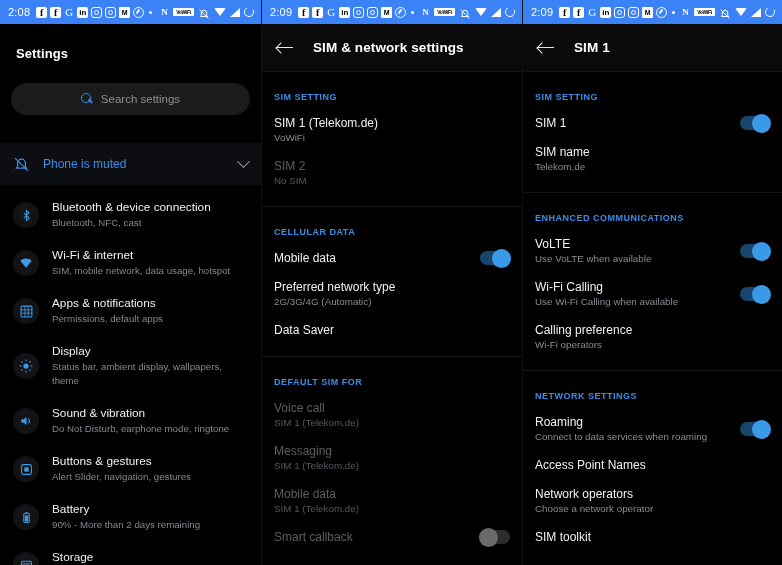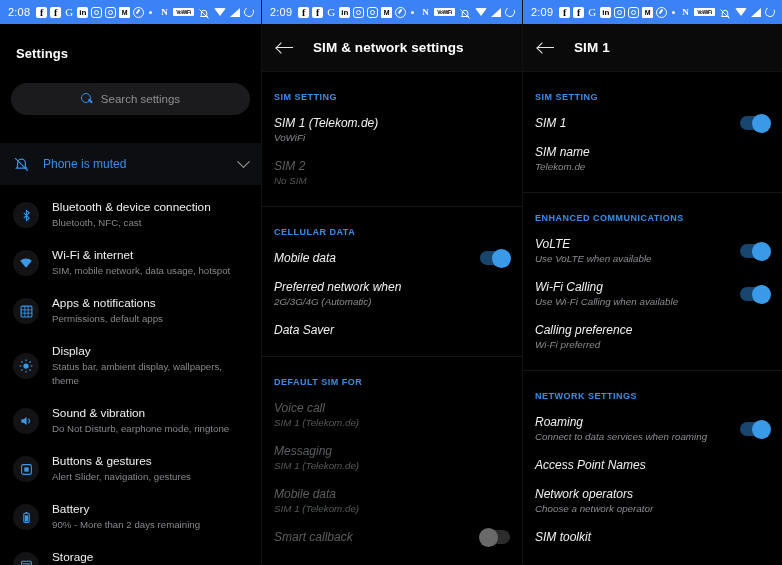--- a/index.html
+++ b/index.html
@@ -90,21 +90,21 @@
   }
   .backarrow { width: 16px; height: 14px; position: relative; flex: none; }
   .backarrow::before { content: ""; position: absolute; left: 0; top: 6px; width: 16px; height: 1.5px; background: #e8e8e8; }
   .backarrow::after { content: ""; position: absolute; left: 0; top: 3.2px; width: 7px; height: 7px;
                       border-left: 1.5px solid #e8e8e8; border-bottom: 1.5px solid #e8e8e8; transform: rotate(45deg); }
   .apptitle { font-size: 13.5px; color: #fff; font-weight: bold; letter-spacing: .1px; }
 
   .section-hdr { font-size: 9px; font-weight: bold; color: #3b8ee8; letter-spacing: .5px;
                  padding: 20px 0 0 12px; }
   .prow { display: flex; align-items: center; padding: 13px 12px 0 12px; }
-  .prow-txt { flex: 1; min-width: 0; font-style: italic; }
+  .prow-txt { flex: 1; min-width: 0; }
   .prow-title { font-size: 12px; color: #f2f2f2; line-height: 16px; }
   .prow-title.dim { color: #5c5e61; }
   .prow-sub { font-size: 9.8px; color: #8a8c90; line-height: 14px; margin-top: 0px; }
   .prow-sub.dim { color: #55585b; }
   .divider { height: 1px; background: #151515; margin-top: 18px; }
 
   .toggle { width: 30px; height: 14px; border-radius: 7px; position: relative; flex: none; }
   .toggle.on { background: #17456e; }
   .toggle.on::after { content: ""; position: absolute; right: -1px; top: -2.5px; width: 19px; height: 19px;
                       border-radius: 50%; background: #3b9ae8; }
@@ -332,21 +332,21 @@
     <div>
       <div class="section-hdr">CELLULAR DATA</div>
       <div class="prow">
         <span class="prow-txt">
           <span class="prow-title" style="display:block">Mobile data</span>
         </span>
         <span class="toggle on"></span>
       </div>
       <div class="prow">
         <span class="prow-txt">
-          <span class="prow-title" style="display:block">Preferred network when</span>
+          <span class="prow-title" style="display:block">Preferred network type</span>
           <span class="prow-sub" style="display:block">2G/3G/4G (Automatic)</span>
         </span>
       </div>
       <div class="prow">
         <span class="prow-txt">
           <span class="prow-title" style="display:block">Data Saver</span>
         </span>
       </div>
       <div class="divider"></div>
     </div>
@@ -443,21 +443,21 @@
       <div class="prow">
         <span class="prow-txt">
           <span class="prow-title" style="display:block">Wi-Fi Calling</span>
           <span class="prow-sub" style="display:block">Use Wi-Fi Calling when available</span>
         </span>
         <span class="toggle on"></span>
       </div>
       <div class="prow">
         <span class="prow-txt">
           <span class="prow-title" style="display:block">Calling preference</span>
-          <span class="prow-sub" style="display:block">Wi-Fi preferred</span>
+          <span class="prow-sub" style="display:block">Wi-Fi operators</span>
         </span>
       </div>
       <div class="divider"></div>
     </div>
 
     <div>
       <div class="section-hdr">NETWORK SETTINGS</div>
       <div class="prow">
         <span class="prow-txt">
           <span class="prow-title" style="display:block">Roaming</span>

